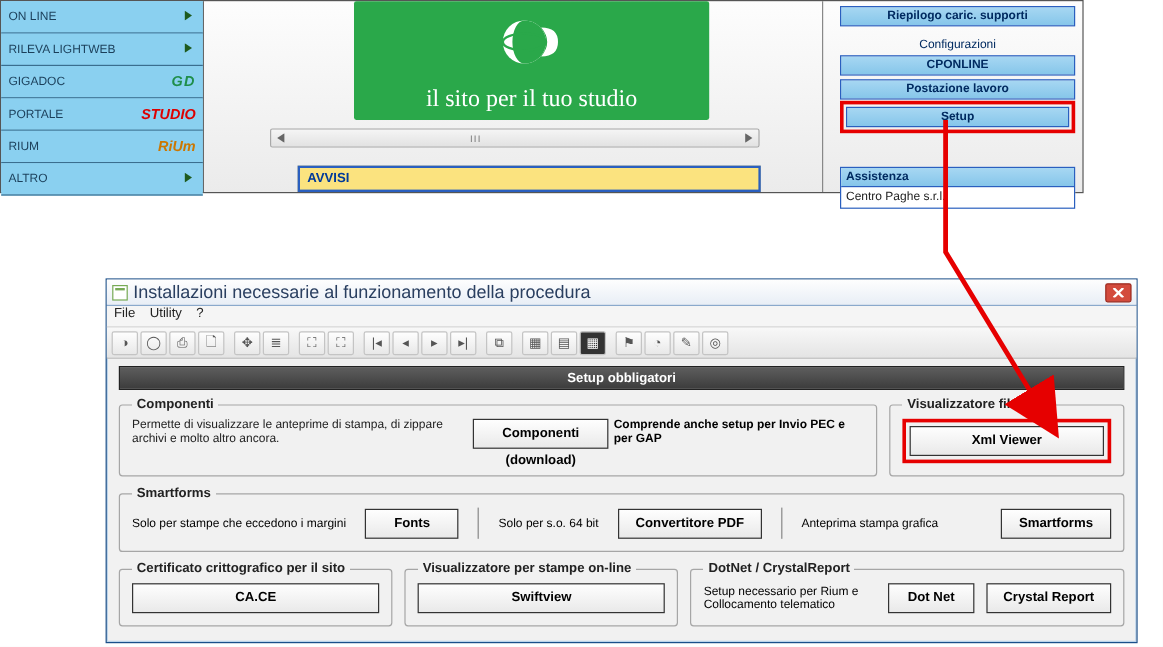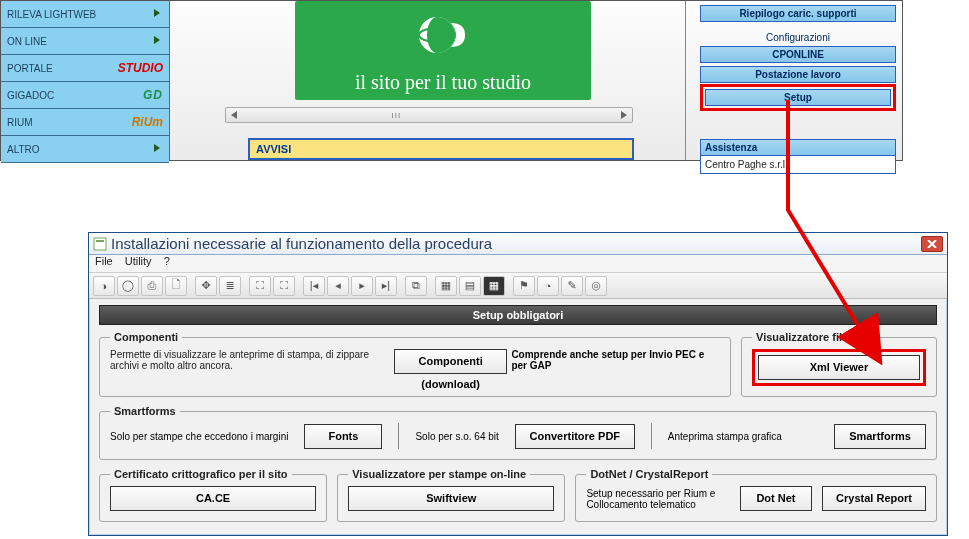--- a/index.html
+++ b/index.html
@@ -316,42 +316,42 @@
     left:0; top:0;
     pointer-events:none;
   }
 </style>
 </head>
 <body>
 
 <div class="top-app">
   <div class="left-nav">
     <div class="nav-item">
+      <span>ON LINE</span>
+      <span class="chevron">
+          <svg width="8" height="8">
+            <path d="M1 0 L7 4 L1 8 Z" fill="#1e5a1e"></path>
+          </svg>
+        </span>
+    </div>
+    <div class="nav-item">
       <span>RILEVA LIGHTWEB</span>
       <span class="chevron">
           <svg width="8" height="8">
             <path d="M1 0 L7 4 L1 8 Z" fill="#1e5a1e"></path>
           </svg>
         </span>
     </div>
     <div class="nav-item">
-      <span>ON LINE</span>
-      <span class="chevron">
-          <svg width="8" height="8">
-            <path d="M1 0 L7 4 L1 8 Z" fill="#1e5a1e"></path>
-          </svg>
-        </span>
+      <span>GIGADOC</span>
+      <span class="nav-logo logo-gigadoc">GD</span>
     </div>
     <div class="nav-item">
       <span>PORTALE</span>
       <span class="nav-logo logo-studio">STUDIO</span>
-    </div>
-    <div class="nav-item">
-      <span>GIGADOC</span>
-      <span class="nav-logo logo-gigadoc">GD</span>
     </div>
     <div class="nav-item">
       <span>RIUM</span>
       <span class="nav-logo logo-rium">RiUm</span>
     </div>
     <div class="nav-item">
       <span>ALTRO</span>
       <span class="chevron">
           <svg width="8" height="8">
             <path d="M1 0 L7 4 L1 8 Z" fill="#1e5a1e"></path>

